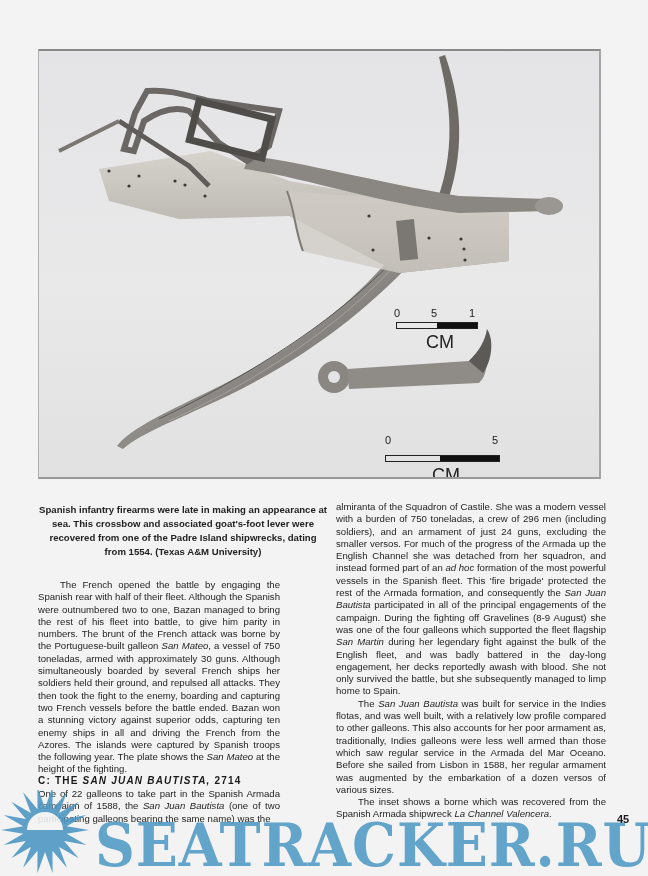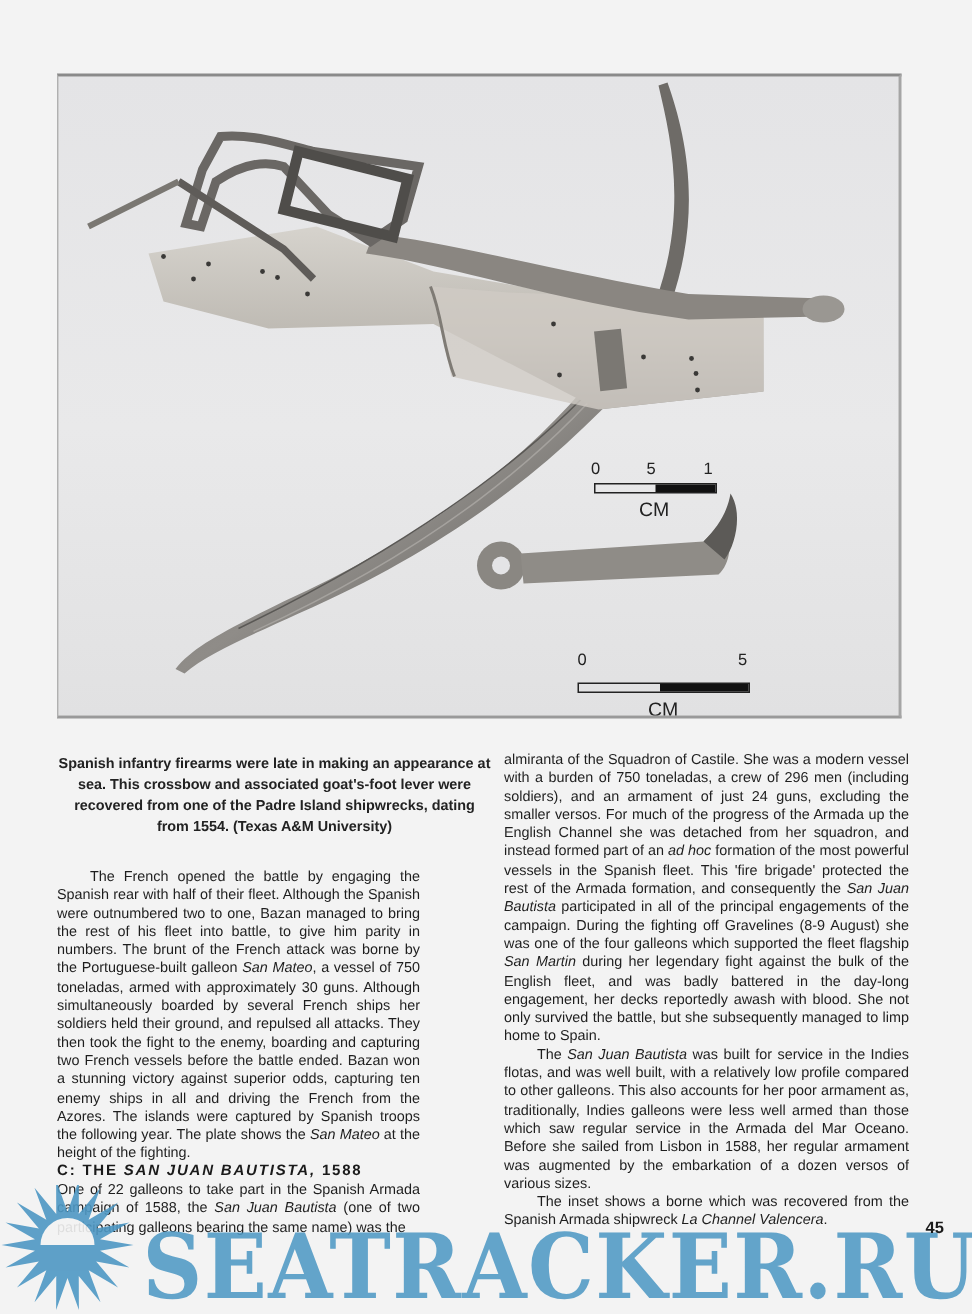--- a/index.html
+++ b/index.html
@@ -14,21 +14,21 @@
     background: linear-gradient(180deg, #e4e4e6 0%, #e9e9ea 55%, #e1e1e2 100%);
     border-top: 2px solid #8a8a8a; border-bottom: 2px solid #9a9a9a;
     border-right: 2px solid #a5a5a5; border-left: 1px solid #b0b0b0;
     box-sizing: border-box; overflow: hidden;
   }
   .photo svg { position: absolute; left: 0; top: 0; }
   .scale { position: absolute; font-size: 11px; color: #222; }
   .scale .tick { position: absolute; top: 0; }
   .scale .bar { position: absolute; height: 7px; border: 1px solid #222; box-sizing: border-box; }
   .scale .bar .fill { position: absolute; top: 0; bottom: 0; right: 0; background: #111; }
-  .scale .unit { position: absolute; font-size: 13px; }
+  .scale .unit { position: absolute; font-size: 18px; }
 
   .caption {
     position: absolute; left: 38px; top: 503px; width: 290px;
     font-size: 9.6px; font-weight: bold; line-height: 14px; color: #222; text-align: center;
   }
   .col { position: absolute; font-size: 9.6px; line-height: 12.3px; text-align: justify; color: #1e1e1e; }
   .col p { margin: 0; text-indent: 0; }
   .col p.ind { text-indent: 22px; }
   .col-left { left: 38px; top: 579px; width: 242px; }
   .col-right { left: 336px; top: 501px; width: 270px; }
@@ -129,21 +129,21 @@
   </div>
 </div>
 
 <div class="caption">Spanish infantry firearms were late in making an appearance at sea. This crossbow and associated goat's-foot lever were recovered from one of the Padre Island shipwrecks, dating from 1554. (Texas A&amp;M University)</div>
 
 <div class="col col-left">
   <p class="ind rich"><span>The French opened the battle by engaging the Spanish rear with half of their fleet. Although the Spanish were outnumbered two to one, Bazan managed to bring the rest of his fleet into battle, to give him parity in numbers. The brunt of the French attack was borne by the Portuguese-built galleon </span><i>San Mateo</i><span>, a vessel of 750 toneladas, armed with approximately 30 guns. Although simultaneously boarded by several French ships her soldiers held their ground, and repulsed all attacks. They then took the fight to the enemy, boarding and capturing two French vessels before the battle ended. Bazan won a stunning victory against superior odds, capturing ten enemy ships in all and driving the French from the Azores. The islands were captured by Spanish troops the following year. The plate shows the </span><i>San Mateo</i><span> at the height of the fighting.</span></p>
 </div>
 
 <div class="heading">
-  <span>C: THE </span><i>SAN JUAN BAUTISTA,</i><span> 1588</span>
+  <span>C: THE </span><i>SAN JUAN BAUTISTA,</i><span> 2714</span>
 </div>
 
 <div class="col col-left2">
   <p class="rich"><span>One of 22 galleons to take part in the Spanish Armada campaign of 1588, the </span><i>San Juan Bautista</i><span> (one of two participating galleons bearing the same name) was the</span></p>
 </div>
 
 <div class="col col-right">
   <p class="rich"><span>almiranta of the Squadron of Castile. She was a modern vessel with a burden of 750 toneladas, a crew of 296 men (including soldiers), and an armament of just 24 guns, excluding the smaller versos. For much of the progress of the Armada up the English Channel she was detached from her squadron, and instead formed part of an </span><i>ad hoc</i><span> formation of the most powerful vessels in the Spanish fleet. This 'fire brigade' protected the rest of the Armada formation, and consequently the </span><i>San Juan Bautista</i><span> participated in all of the principal engagements of the campaign. During the fighting off Gravelines (8-9 August) she was one of the four galleons which supported the fleet flagship </span><i>San Martin</i><span> during her legendary fight against the bulk of the English fleet, and was badly battered in the day-long engagement, her decks reportedly awash with blood. She not only survived the battle, but she subsequently managed to limp home to Spain.</span></p>
   <p class="ind rich"><span>The </span><i>San Juan Bautista</i><span> was built for service in the Indies flotas, and was well built, with a relatively low profile compared to other galleons. This also accounts for her poor armament as, traditionally, Indies galleons were less well armed than those which saw regular service in the Armada del Mar Oceano. Before she sailed from Lisbon in 1588, her regular armament was augmented by the embarkation of a dozen versos of various sizes.</span></p>
   <p class="ind rich"><span>The inset shows a borne which was recovered from the Spanish Armada shipwreck </span><i>La Channel Valencera</i><span>.</span></p>

